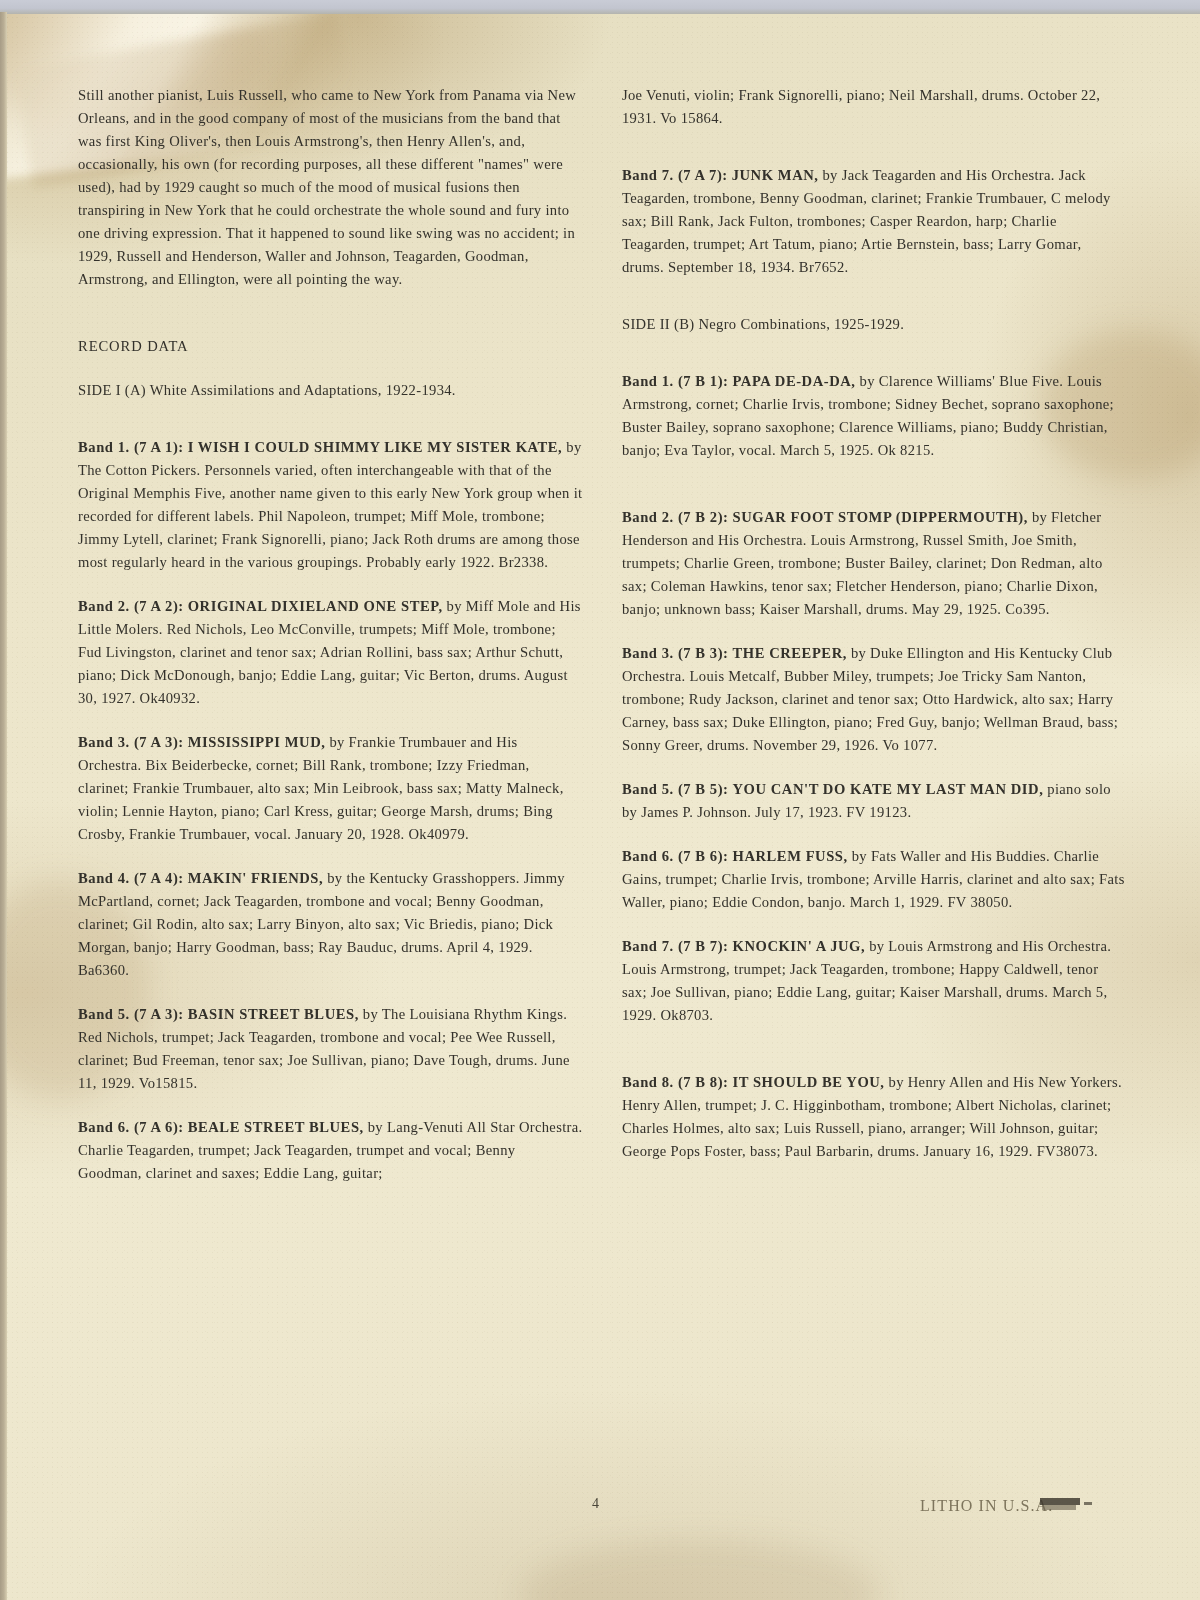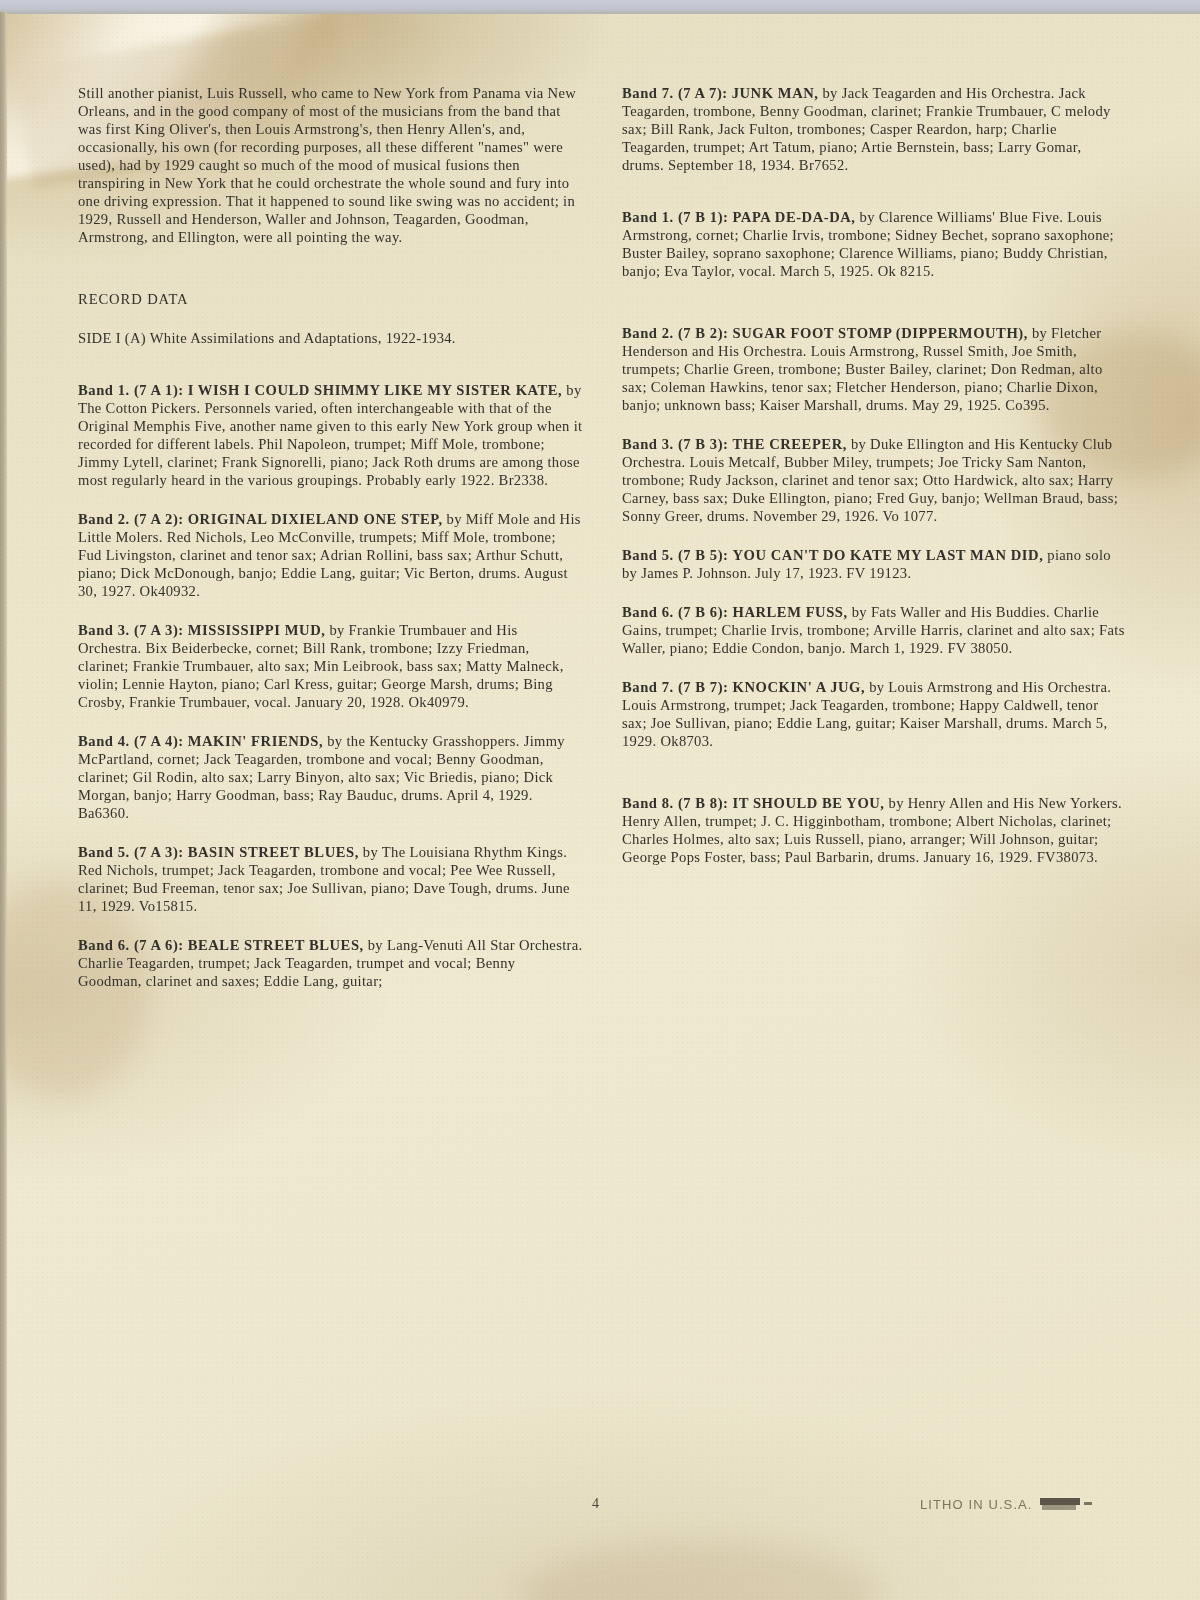--- a/index.html
+++ b/index.html
@@ -84,21 +84,21 @@
     position: absolute;
     inset: 0;
     z-index: 4;
     color: #33312b;
   }
   .col {
     position: absolute;
     top: 84px;
     width: 505px;
     font-size: 14.6px;
-    line-height: 18px;
+    line-height: 23px;
     letter-spacing: 0.32px;
     text-align: left;
   }
   .col-left  { left: 78px; }
   .col-right { left: 622px; }
 
   .para { margin: 0 0 21px 0; }
   .para.tight { margin-bottom: 0; }
   .para.gap-lg { margin-bottom: 34px; }
   .para.gap-xl { margin-bottom: 44px; }
@@ -108,25 +108,25 @@
   .footer-pageno {
     position: absolute;
     left: 592px; top: 1496px;
     font-size: 14px;
     color: #4a4639;
     z-index: 4;
   }
   .footer-litho {
     position: absolute;
     left: 920px; top: 1497px;
-    font-size: 13px;
+    font-size: 16px;
     letter-spacing: 1.1px;
     color: #7d745c;
     z-index: 4;
-    font-family: Liberation Sans, sans-serif;
+    font-family: Liberation Serif, serif;
   }
   .union-bug {
     position: absolute;
     left: 1040px; top: 1496px;
     width: 52px; height: 16px;
     z-index: 4;
   }
   .union-bug .bar1 {
     position: absolute; left: 0; top: 2px;
     width: 40px; height: 7px;
@@ -201,26 +201,28 @@
 
       <p class="para tight">
         <span class="ttl">Band 6. (7 A 6):</span>
         <span class="ttl">BEALE STREET BLUES,</span><span> by Lang-Venuti All Star Orchestra. Charlie Teagarden, trumpet; Jack Teagarden, trumpet and vocal; Benny Goodman, clarinet and saxes; Eddie Lang, guitar;</span>
       </p>
 
     </div>
 
     <div class="col col-right">
 
+      <p class="para gap-lg">Joe Venuti, violin; Frank Signorelli, piano; Neil Marshall, drums. October 22, 1931. Vo 15864.</p>
 
       <p class="para gap-lg">
         <span class="ttl">Band 7. (7 A 7):</span>
         <span class="ttl">JUNK MAN,</span><span> by Jack Teagarden and His Orchestra. Jack Teagarden, trombone, Benny Goodman, clarinet; Frankie Trumbauer, C melody sax; Bill Rank, Jack Fulton, trombones; Casper Reardon, harp; Charlie Teagarden, trumpet; Art Tatum, piano; Artie Bernstein, bass; Larry Gomar, drums. September 18, 1934. Br7652.</span>
       </p>
 
+      <p class="para gap-lg">SIDE II (B) Negro Combinations, 1925-1929.</p>
 
       <p class="para gap-xl">
         <span class="ttl">Band 1. (7 B 1):</span>
         <span class="ttl">PAPA DE-DA-DA,</span><span> by Clarence Williams' Blue Five. Louis Armstrong, cornet; Charlie Irvis, trombone; Sidney Bechet, soprano saxophone; Buster Bailey, soprano saxophone; Clarence Williams, piano; Buddy Christian, banjo; Eva Taylor, vocal. March 5, 1925. Ok 8215.</span>
       </p>
 
       <p class="para">
         <span class="ttl">Band 2. (7 B 2):</span>
         <span class="ttl">SUGAR FOOT STOMP (DIPPERMOUTH),</span><span> by Fletcher Henderson and His Orchestra. Louis Armstrong, Russel Smith, Joe Smith, trumpets; Charlie Green, trombone; Buster Bailey, clarinet; Don Redman, alto sax; Coleman Hawkins, tenor sax; Fletcher Henderson, piano; Charlie Dixon, banjo; unknown bass; Kaiser Marshall, drums. May 29, 1925. Co395.</span>
       </p>

